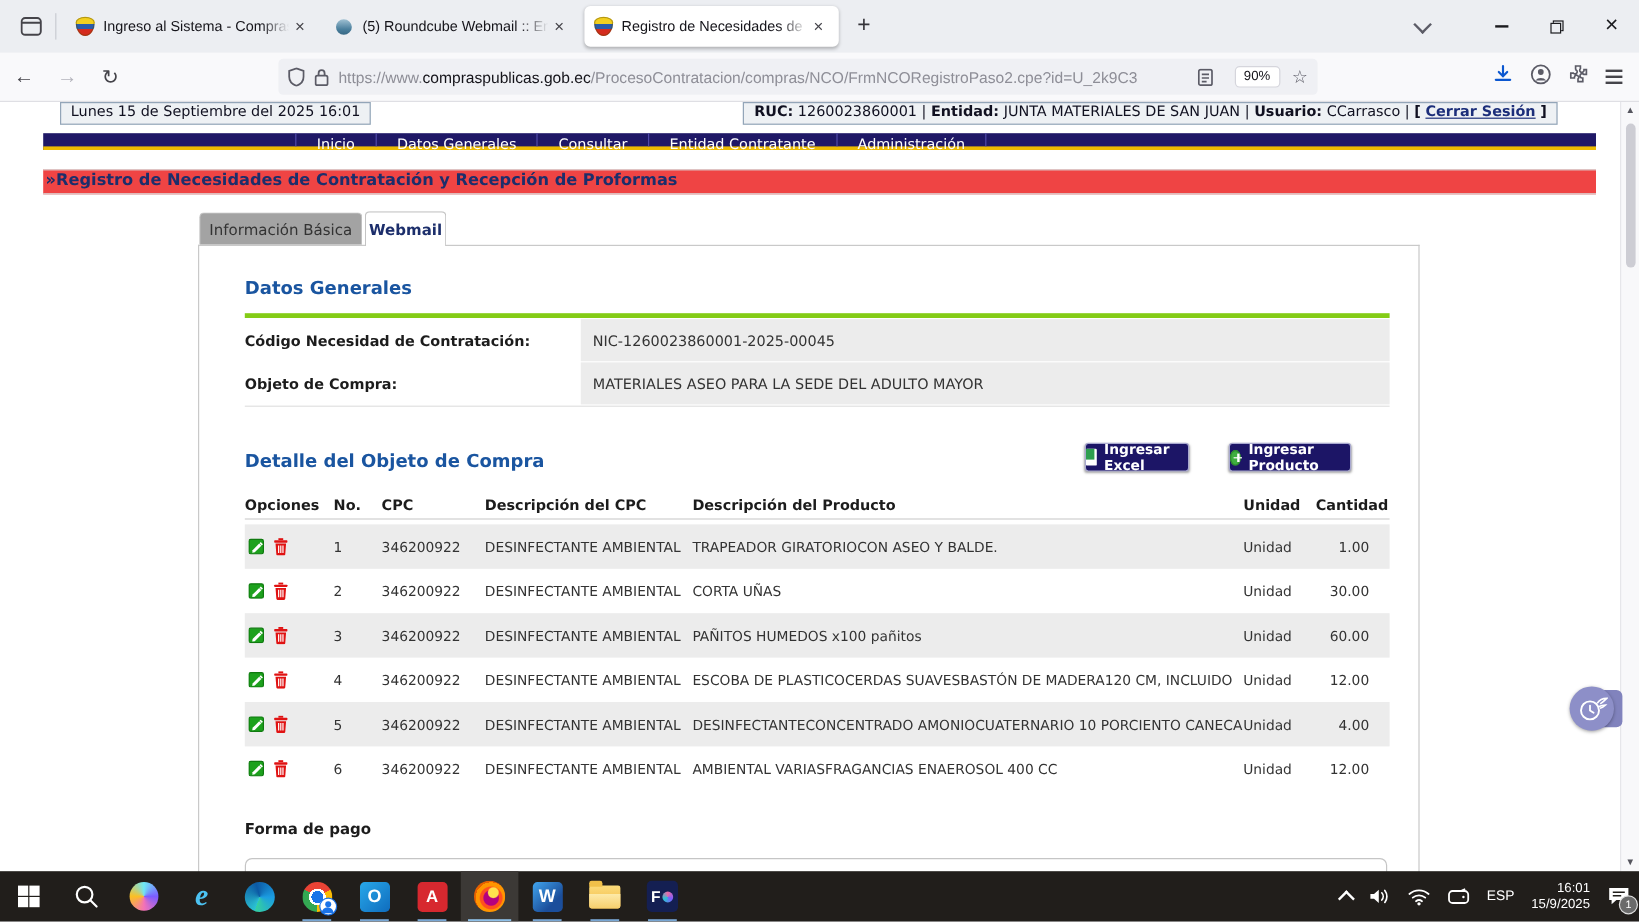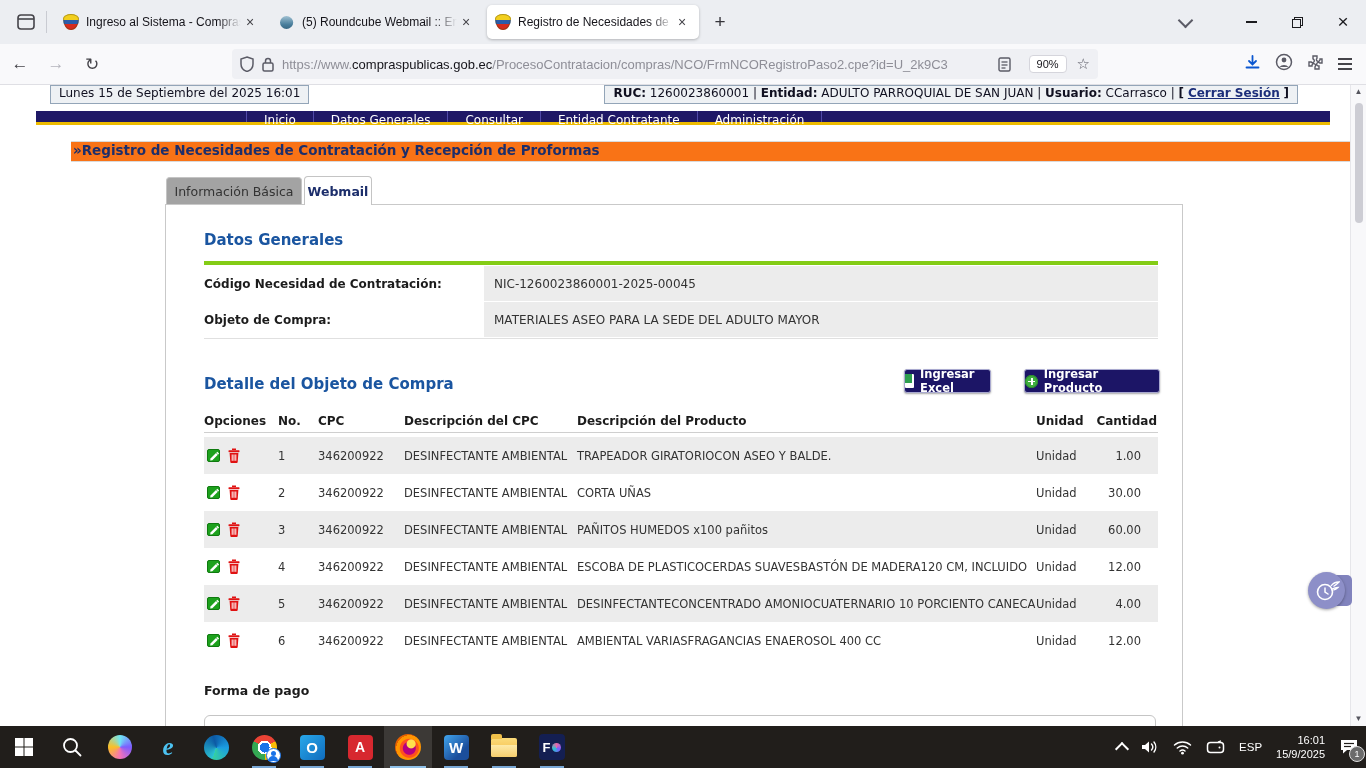--- a/index.html
+++ b/index.html
@@ -63,22 +63,22 @@
   .rucbox{position:absolute;right:52px;top:0px;height:17px;line-height:17px;padding:0 8px;
           border:1px solid #93a5b8;background:#eef1f4;font:12px "DejaVu Sans",sans-serif;color:#101020;white-space:nowrap;}
   .rucbox b{font-weight:bold;}
   .rucbox .lnk{color:#1c2e7a;font-weight:bold;text-decoration:underline;cursor:pointer;}
   .mainnav{position:absolute;left:36px;top:26px;width:1294px;height:14px;background:#1f1866;
            border-bottom:3px solid #edbb00;display:flex;padding-left:210px;box-sizing:border-box;}
   .mainnav .itm{color:#fff;font:12px "DejaVu Sans",sans-serif;line-height:19px;padding:0 17px;
                 border-right:1px solid #5049a8;cursor:pointer;}
   .mainnav .itm:first-child{border-left:1px solid #5049a8;}
   .ptitle{position:absolute;left:36px;top:56px;width:1294px;height:21px;line-height:21px;
-          background:#f97316;border-top:1px solid #dadada;border-bottom:1px solid #dadada;
-          font:bold 13.5px "DejaVu Sans",sans-serif;color:#1c2e6b;padding-left:2px;box-sizing:border-box;margin-left:35px;}
+          background:#ef4444;border-top:1px solid #dadada;border-bottom:1px solid #dadada;
+          font:bold 13.5px "DejaVu Sans",sans-serif;color:#1c2e6b;padding-left:2px;box-sizing:border-box;}
   .ttab{position:absolute;box-sizing:border-box;text-align:center;
         font:12.5px "DejaVu Sans",sans-serif;border:1px solid #c4c4c4;border-bottom:none;
         border-radius:4px 4px 0 0;cursor:pointer;}
   .ttab.inact{left:166px;top:92px;width:136px;height:27px;line-height:27px;background:#a3a3a3;color:#333;}
   .ttab.act{left:304px;top:91px;width:68px;height:29px;line-height:29px;background:#fff;
             color:#1c2e6b;font-weight:bold;z-index:3;}
   .panel{position:absolute;left:165px;top:119px;width:1018px;height:560px;background:#fff;
          border:1px solid #c9c9c9;border-bottom:none;box-sizing:border-box;}
   .bluehead{position:absolute;left:38px;font:bold 15px "DejaVu Sans",sans-serif;color:#1a55a0;}
   .dgrows{position:absolute;left:38px;top:56px;width:954px;border-top:4px solid #84cc16;border-bottom:1px solid #e0e0e0;}
@@ -264,21 +264,21 @@
     </div>
   </div>
 
   <div class="pagearea">
     <div class="datebox">Lunes 15 de Septiembre del 2025 16:01</div>
     <div class="rucbox">
       <b>RUC:</b>
       <span>1260023860001</span>
       <span>|</span>
       <b>Entidad:</b>
-      <span>ADULTO PARROQUIAL DE SAN JUAN</span>
+      <span>JUNTA MATERIALES DE SAN JUAN</span>
       <span>|</span>
       <b>Usuario:</b>
       <span>CCarrasco</span>
       <span>|</span>
       <b>[</b>
       <span class="lnk">Cerrar Sesión</span>
       <b>]</b>
     </div>
 
     <div class="mainnav">
@@ -307,21 +307,21 @@
           <div class="dgvalue">MATERIALES ASEO PARA LA SEDE DEL ADULTO MAYOR</div>
         </div>
       </div>
 
       <div class="bluehead" style="top:170px">Detalle del Objeto de Compra</div>
 
       <div class="btn" style="left:738px;top:164px;width:87px">
         <span class="exlic"></span>
         <span>Ingresar Excel</span>
       </div>
-      <div class="btn" style="left:858px;top:164px;width:136px">
+      <div class="btn" style="left:858px;top:164px;width:102px">
         <span class="plusic"></span>
         <span>Ingresar Producto</span>
       </div>
 
       <div class="dettable">
         <div class="trow thead">
           <div class="tc">Opciones</div>
           <div class="tc">No.</div>
           <div class="tc">CPC</div>
           <div class="tc">Descripción del CPC</div>

